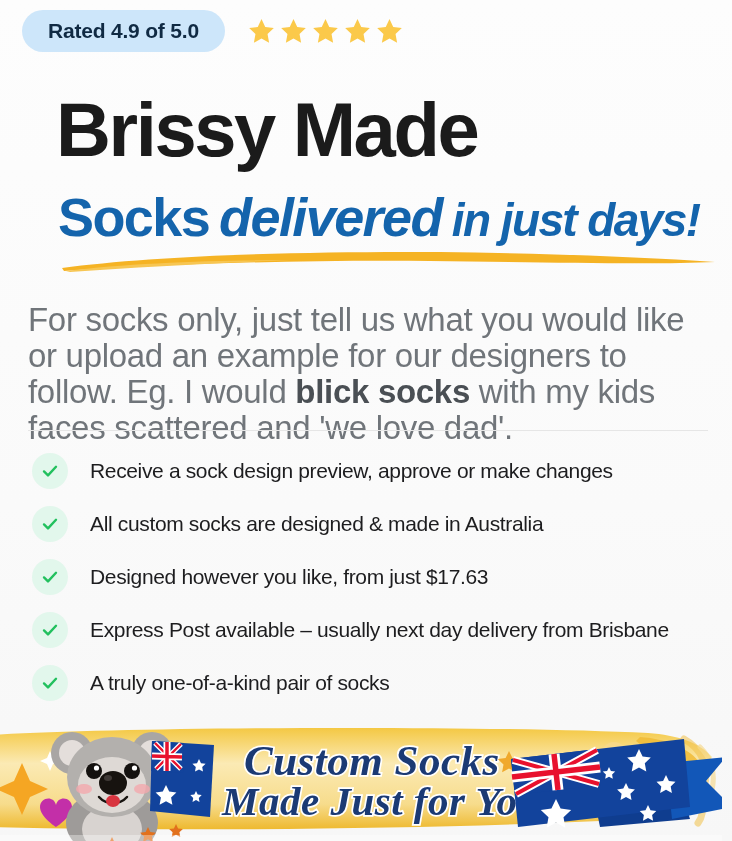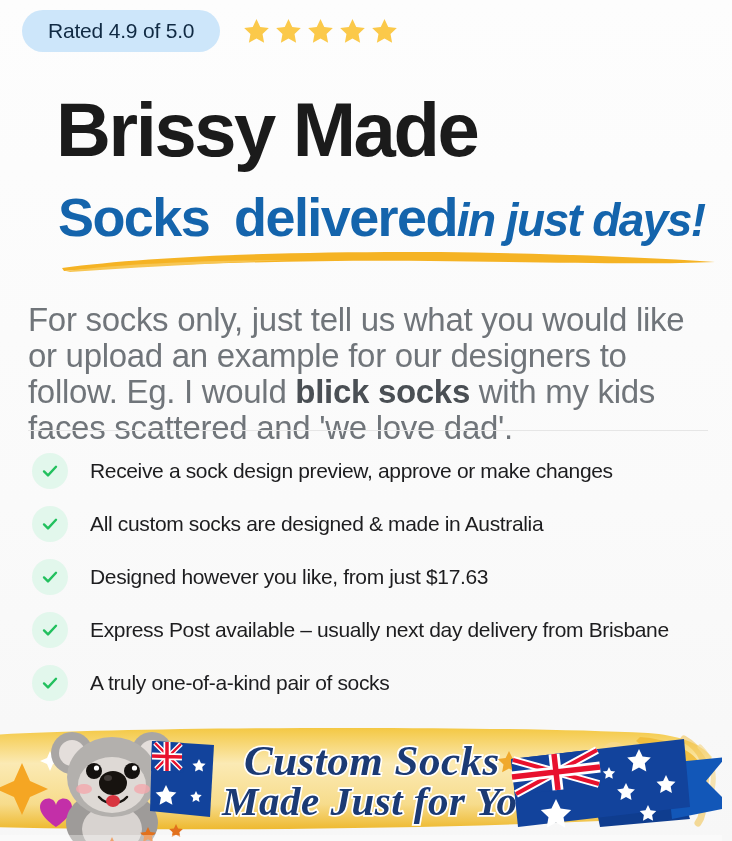--- a/index.html
+++ b/index.html
@@ -30,21 +30,21 @@
     display: flex;
     align-items: center;
     gap: 22px;
   }
   .rating-pill {
     background: #cde6fa;
     color: #102a43;
     border-radius: 999px;
     padding: 10px 26px 11px 26px;
     font-size: 21px;
-    font-weight: normal;
+    font-weight: bold;
     letter-spacing: -0.2px;
     line-height: 1;
     white-space: nowrap;
   }
   .stars {
     display: flex;
     gap: 3px;
     align-items: center;
     margin-top: 1px;
   }
@@ -71,22 +71,22 @@
     left: 58px;
     top: 190px;
     font-size: 54px;
     font-weight: bold;
     color: #1464ac;
     letter-spacing: -1.6px;
     line-height: 1;
     white-space: nowrap;
   }
   .subheadline .sub-a { font-style: normal; }
-  .subheadline .sub-b { margin-left: 25px; }
-  .subheadline .sub-c { font-style: italic; font-size: 46px; }
+  .subheadline .sub-b { font-style: italic; margin-left: 10px; }
+  .subheadline .sub-c { font-style: italic; font-size: 46px; margin-left: 10px; }
 
   .brush {
     position: absolute;
     left: 60px;
     top: 248px;
     width: 660px;
     height: 26px;
   }
 
   

